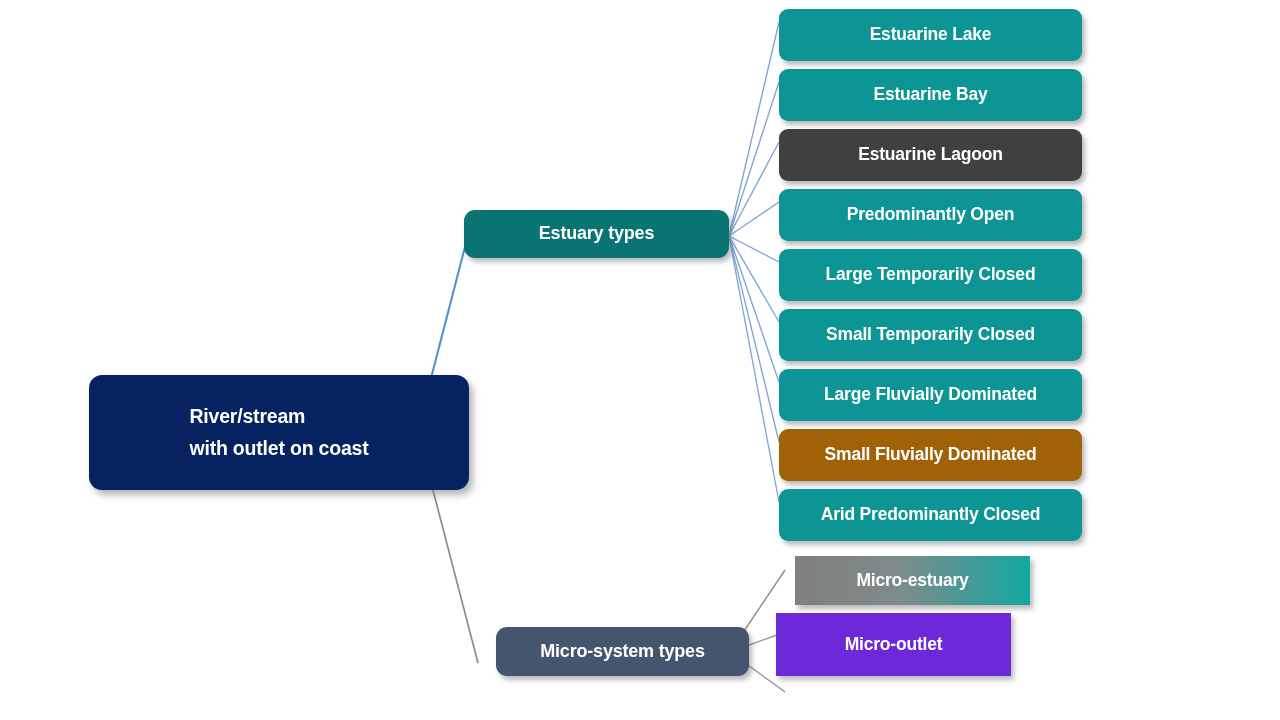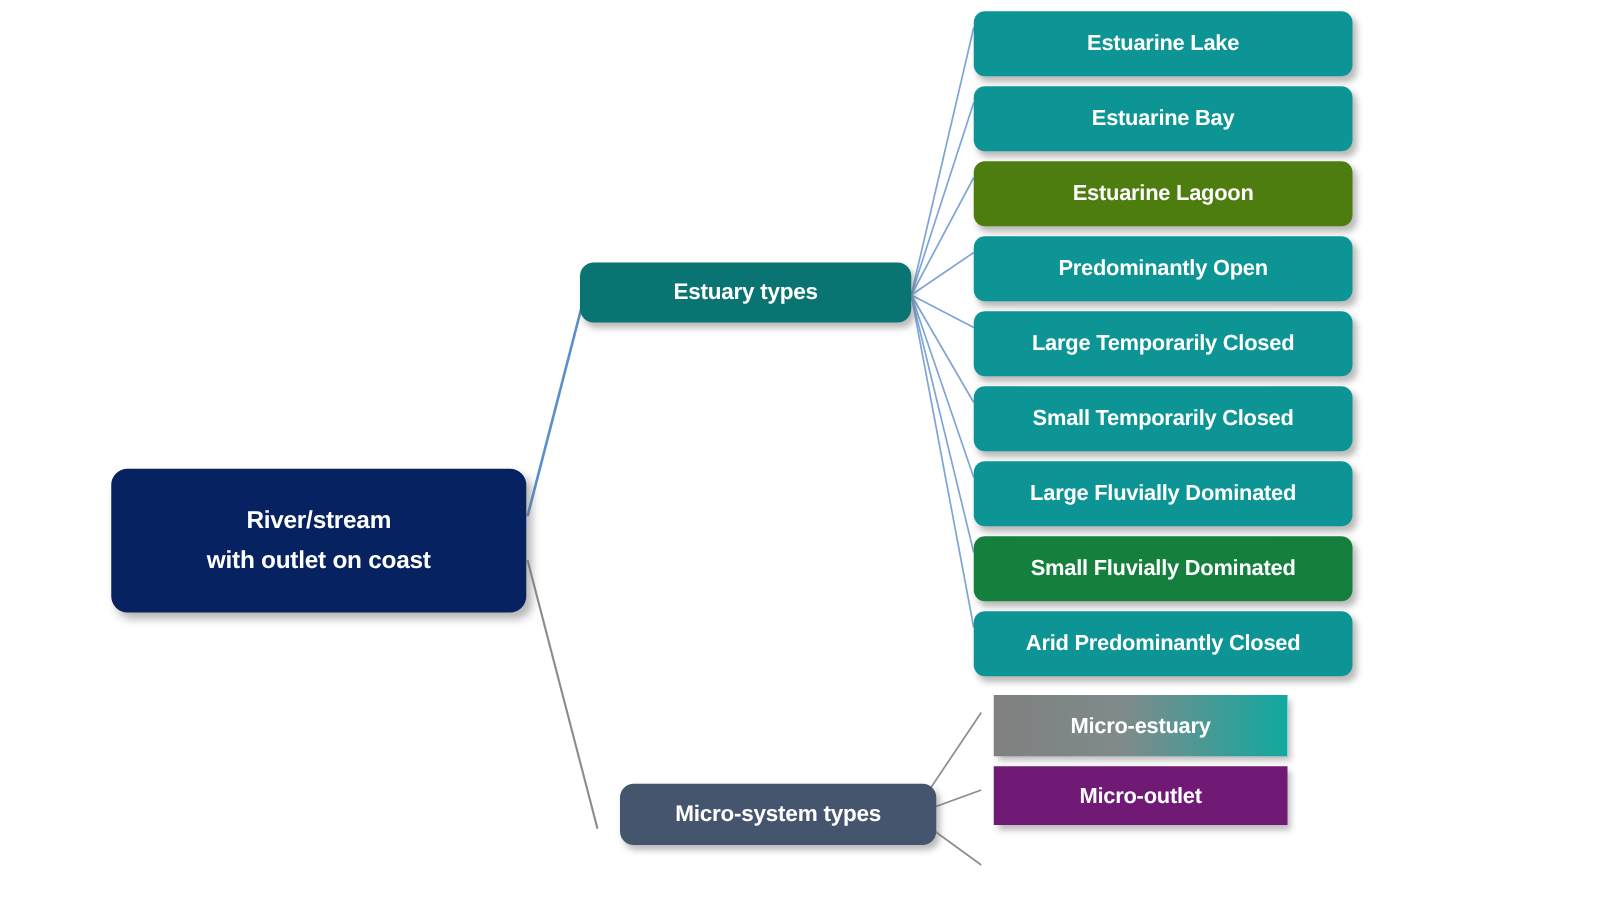--- a/index.html
+++ b/index.html
@@ -25,21 +25,21 @@
     width: 1280px;
     height: 720px;
     pointer-events: none;
   }
   .node {
     position: absolute;
     box-sizing: border-box;
     display: flex;
     align-items: center;
     justify-content: center;
-    text-align: center;
+    text-align: left;
     color: #ffffff;
     border-radius: 9px;
     box-shadow: 3px 4px 5px rgba(90, 90, 90, 0.42);
     letter-spacing: -0.2px;
     font-weight: bold;
     line-height: 1.22;
     z-index: 3;
   }
   .node-root {
     font-size: 19.5px;
@@ -87,63 +87,63 @@
       <line x1="729" y1="236" x2="779" y2="502"></line>
     </g>
 
     <g stroke="#8c8c8c" stroke-width="1.35">
       <line x1="730" y1="652" x2="785" y2="570"></line>
       <line x1="730" y1="652" x2="785" y2="632"></line>
       <line x1="730" y1="652" x2="785" y2="692"></line>
     </g>
   </svg>
 
-  <div class="node node-root" style="left:89px; top:375px; width:332px; height:115px; background:#062261;">
+  <div class="node node-root" style="left:89px; top:375px; width:380px; height:115px; background:#062261;">
     <div class="root-text">
       <span>River/stream</span>
       <span>with outlet on coast</span>
     </div>
   </div>
 
   <div class="node node-branch" style="left:464px; top:210px; width:265px; height:48px; background:#0a7472;">
     <span>Estuary types</span>
   </div>
 
   <div class="node node-branch" style="left:476px; top:627px; width:253px; height:49px; background:#45556e;margin-left:20px;">
     <span>Micro-system types</span>
   </div>
 
   <div class="node node-leaf" style="left:779px; top:9px; width:303px; height:52px; background:#0d9494;">
     <span>Estuarine Lake</span>
   </div>
   <div class="node node-leaf" style="left:779px; top:69px; width:303px; height:52px; background:#0d9494;">
     <span>Estuarine Bay</span>
   </div>
-  <div class="node node-leaf" style="left:779px; top:129px; width:303px; height:52px; background:#4d7c0f;">
+  <div class="node node-leaf" style="left:779px; top:129px; width:303px; height:52px; background:#404040;">
     <span>Estuarine Lagoon</span>
   </div>
   <div class="node node-leaf" style="left:779px; top:189px; width:303px; height:52px; background:#0d9494;">
     <span>Predominantly Open</span>
   </div>
   <div class="node node-leaf" style="left:779px; top:249px; width:303px; height:52px; background:#0d9494;">
     <span>Large Temporarily Closed</span>
   </div>
   <div class="node node-leaf" style="left:779px; top:309px; width:303px; height:52px; background:#0d9494;">
     <span>Small Temporarily Closed</span>
   </div>
   <div class="node node-leaf" style="left:779px; top:369px; width:303px; height:52px; background:#0d9494;">
     <span>Large Fluvially Dominated</span>
   </div>
-  <div class="node node-leaf" style="left:779px; top:429px; width:303px; height:52px; background:#15803d;">
+  <div class="node node-leaf" style="left:779px; top:429px; width:303px; height:52px; background:#a16207;">
     <span>Small Fluvially Dominated</span>
   </div>
   <div class="node node-leaf" style="left:779px; top:489px; width:303px; height:52px; background:#0d9494;">
     <span>Arid Predominantly Closed</span>
   </div>
 
   <div class="node node-micro" style="left:785px; top:556px; width:235px; height:49px; background:linear-gradient(to right, #808080 0%, #7e8b8b 45%, #11a8a0 100%);">
     <span>Micro-estuary</span>
   </div>
-  <div class="node node-micro" style="left:785px; top:613px; width:235px; height:47px; background:#701a75;">
+  <div class="node node-micro" style="left:766px; top:613px; width:235px; height:63px; background:#6d28d9;">
     <span>Micro-outlet</span>
   </div>
 
 </div>
 
 </body></html>

